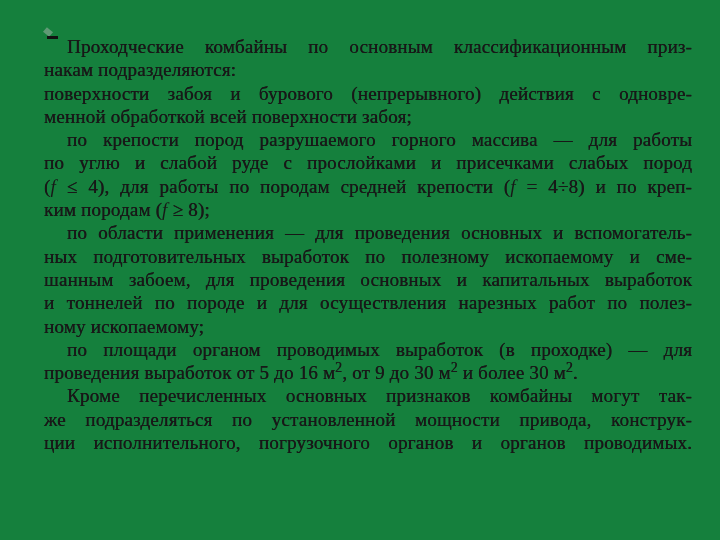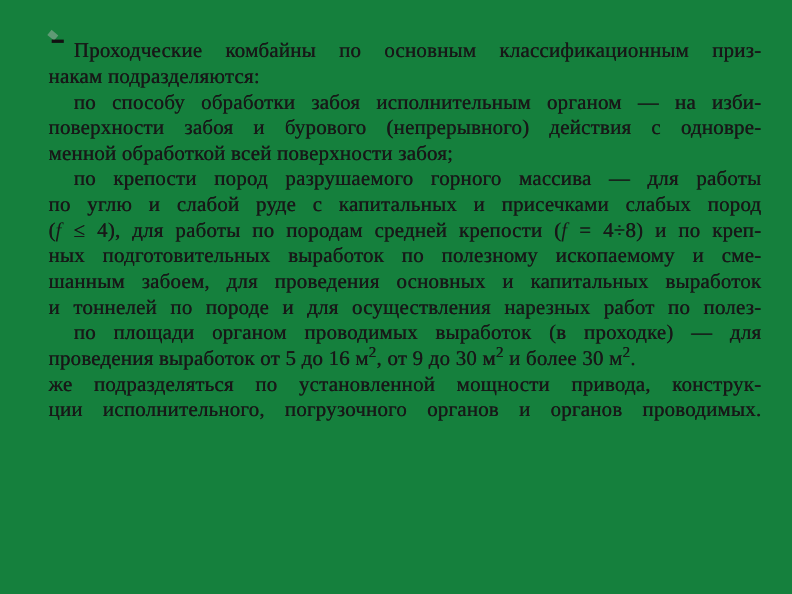--- a/index.html
+++ b/index.html
@@ -78,41 +78,44 @@
   <div class="artifact-dash"></div>
 
   <div class="textblock">
 
     <div class="para">
       <div class="line first">Проходческие комбайны по основным классификационным приз-</div>
       <div class="line endleft">накам подразделяются:</div>
     </div>
 
     <div class="para">
-      <div class="line first">по способу обработки забоя исполнительным органом — на изби-</div>
       <div class="line">поверхности забоя и бурового (непрерывного) действия с одновре-</div>
       <div class="line endleft">менной обработкой всей поверхности забоя;</div>
     </div>
 
     <div class="para">
       <div class="line first">по крепости пород разрушаемого горного массива — для работы</div>
-      <div class="line">по углю и слабой руде с капитальных и присечками слабых пород</div>
+      <div class="line">по углю и слабой руде с прослойками и присечками слабых пород</div>
       <div class="line">(<i>f</i> ≤ 4), для работы по породам средней крепости (<i>f</i> = 4÷8) и по креп-</div>
+      <div class="line endleft">ким породам (<i>f</i> ≥ 8);</div>
     </div>
 
     <div class="para">
+      <div class="line first">по области применения — для проведения основных и вспомогатель-</div>
       <div class="line">ных подготовительных выработок по полезному ископаемому и сме-</div>
       <div class="line">шанным забоем, для проведения основных и капитальных выработок</div>
       <div class="line">и тоннелей по породе и для осуществления нарезных работ по полез-</div>
+      <div class="line endleft">ному ископаемому;</div>
     </div>
 
     <div class="para">
       <div class="line first">по площади органом проводимых выработок (в проходке) — для</div>
       <div class="line endleft">проведения выработок от 5 до 16 м<sup>2</sup>, от 9 до 30 м<sup>2</sup> и более 30 м<sup>2</sup>.</div>
     </div>
 
     <div class="para">
+      <div class="line first">Кроме перечисленных основных признаков комбайны могут так-</div>
       <div class="line">же подразделяться по установленной мощности привода, конструк-</div>
       <div class="line">ции исполнительного, погрузочного органов и органов проводимых.</div>
     </div>
 
   </div>
 </div>
 
 </body></html>

